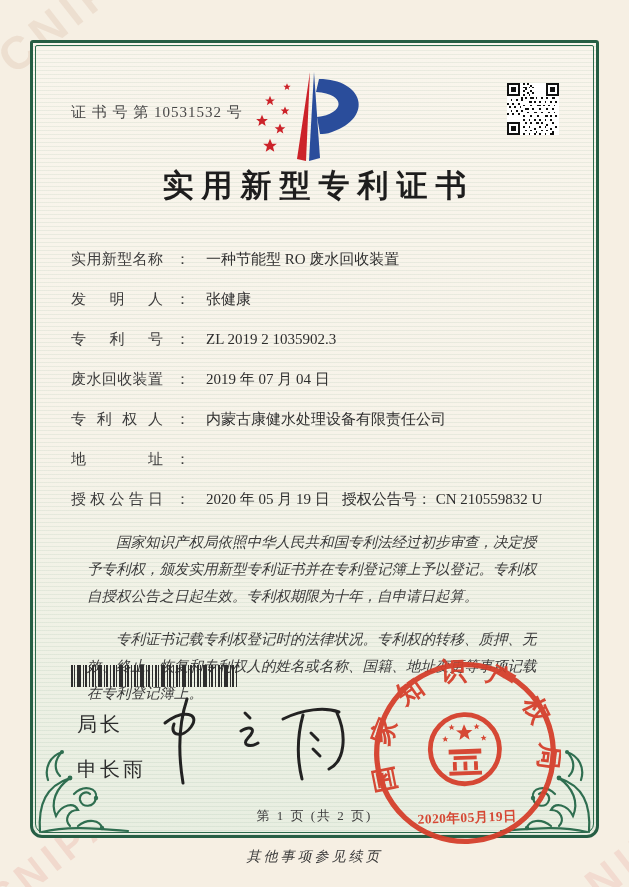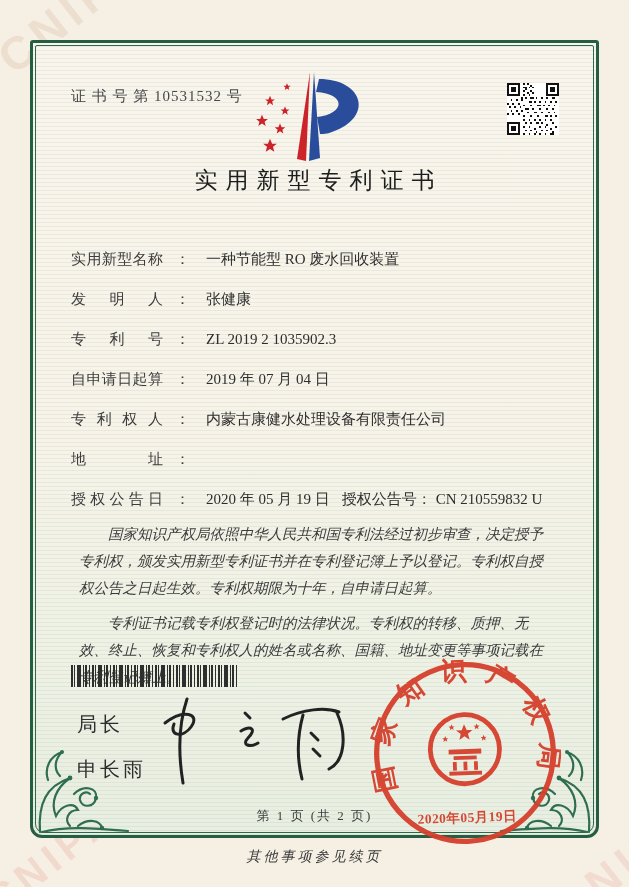--- a/index.html
+++ b/index.html
@@ -13,40 +13,40 @@
 
   
   .frame{position:absolute;left:30px;top:40px;width:563px;height:792px;
          border:3px solid #265e44;border-radius:3px 3px 12px 12px;
          background:
            repeating-linear-gradient(0deg, rgba(96,146,116,0.10) 0 1px, rgba(0,0,0,0) 1px 4px),
            linear-gradient(180deg,#f9f5ec 0%,#f7f3e9 50%,#eff1e5 76%,#e8eee1 100%);}
   .frame::before{content:"";position:absolute;inset:2px;border:1px solid #2b6a4c;
                  border-radius:2px 2px 9px 9px;pointer-events:none;}
 
-  .cert-no{position:absolute;left:38px;top:44px;font-size:15px;color:#474747;letter-spacing:1px;}
+  .cert-no{position:absolute;left:38px;top:60px;font-size:15px;color:#474747;letter-spacing:1px;}
 
   .logo{position:absolute;left:202px;top:28px;}
   .qr{position:absolute;left:474px;top:40px;}
 
   .title{position:absolute;left:0;right:0;top:122px;margin:0;text-align:center;
-         font-size:23px;font-weight:400;color:#1d1d1d;letter-spacing:8px;text-indent:8px;}
+         font-size:31px;font-weight:700;color:#1d1d1d;letter-spacing:8px;text-indent:8px;}
 
   .fields{position:absolute;left:38px;right:28px;top:206px;font-size:15px;color:#2e2e2e;}
   .row{display:flex;margin-bottom:19px;line-height:21px;gap:12px;}
   .lbl{display:inline-block;width:92px;flex:0 0 92px;text-align:justify;text-align-last:justify;color:#3c3c3c;}
   .colon{flex:0 0 auto;color:#3c3c3c;margin-right:4px;}
   .val{flex:1;}
   .row-address .val{max-width:408px;}
   .row-address{}
   .grant-pair2{display:flex;align-items:center;}
 
   .paragraphs{position:absolute;left:38px;right:32px;top:470px;
               font-size:14.5px;font-style:italic;color:#3b3b3b;line-height:27px;}
-  .paragraphs p{margin:8px;text-indent:2em;}
+  .paragraphs p{margin:16px;text-indent:2em;}
 
   .barcode{position:absolute;left:38px;top:622px;width:168px;height:22px;
            background-image:
              repeating-linear-gradient(90deg,#2e2e2e 0 1px,transparent 1px 3px),
              repeating-linear-gradient(90deg,#2e2e2e 0 2px,transparent 2px 7px);}
 
   .director{position:absolute;left:44px;top:668px;
             font-family:"Liberation Sans","DejaVu Sans",sans-serif;
             font-size:20px;color:#2e2e2e;letter-spacing:3px;}
   .director div{margin-bottom:18px;}
@@ -161,21 +161,21 @@
         <span class="lbl">发明人</span>
           <span class="colon">：</span>
         <span class="val">张健康</span>
       </div>
       <div class="row">
         <span class="lbl">专利号</span>
           <span class="colon">：</span>
         <span class="val">ZL 2019 2 1035902.3</span>
       </div>
       <div class="row">
-        <span class="lbl">自申请日起算</span>
+        <span class="lbl">废水回收装置</span>
           <span class="colon">：</span>
         <span class="val">2019 年 07 月 04 日</span>
       </div>
       <div class="row">
         <span class="lbl">专利权人</span>
           <span class="colon">：</span>
         <span class="val">内蒙古康健水处理设备有限责任公司</span>
       </div>
       <div class="row row-address">
         <span class="lbl">地址</span>

